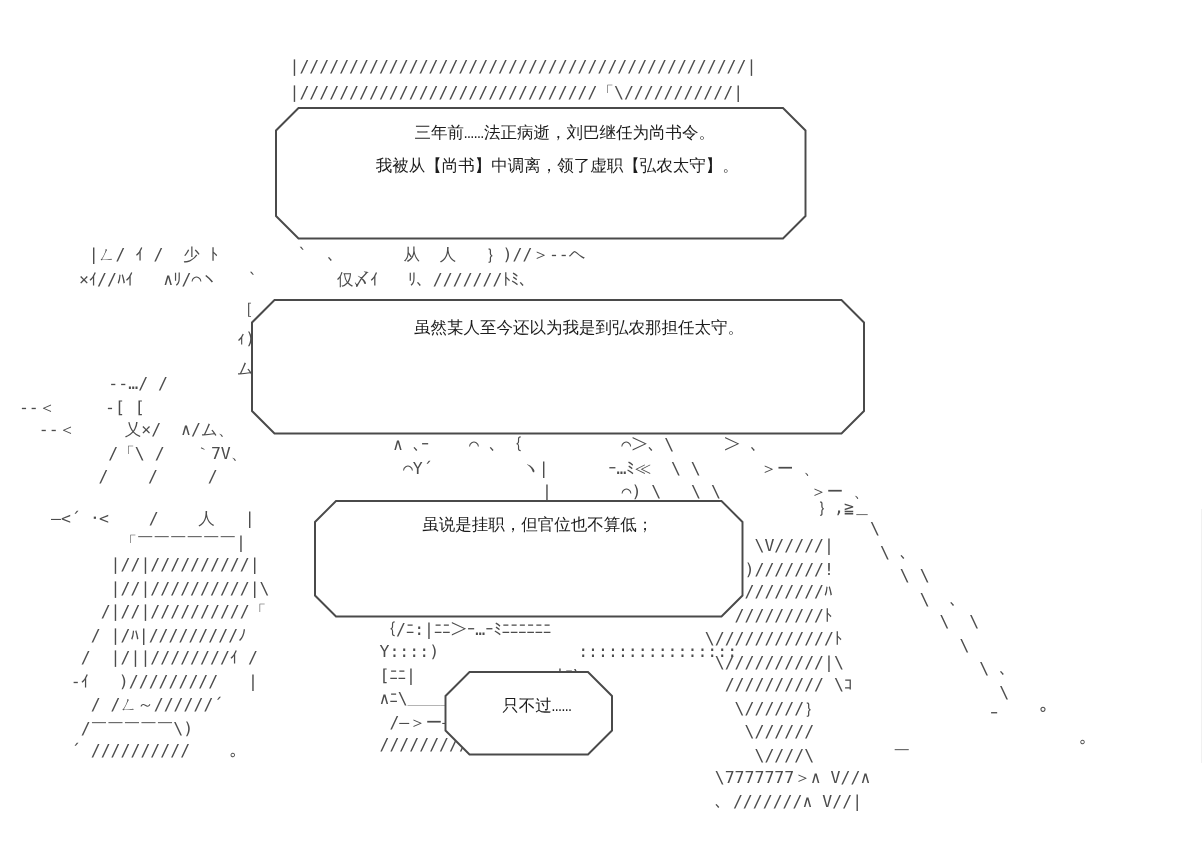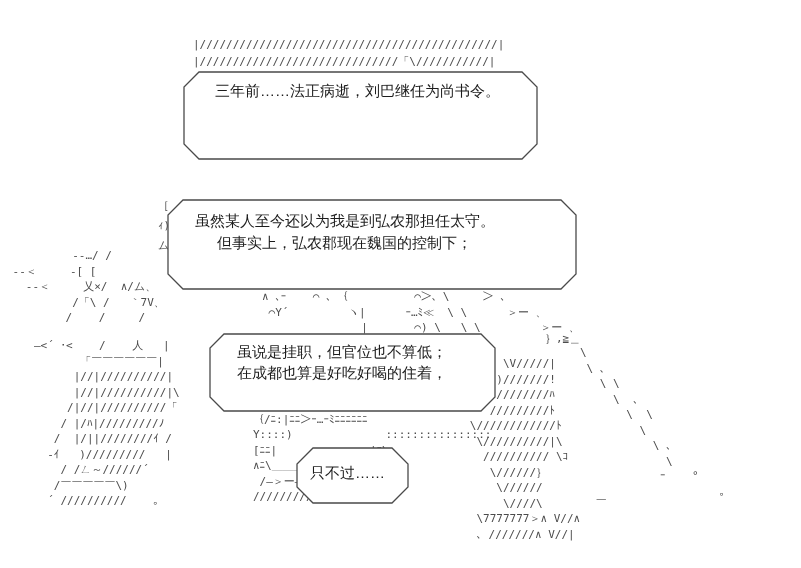--- a/index.html
+++ b/index.html
@@ -10,42 +10,44 @@
   pre.aa{
     position:absolute;margin:0;padding:0;
     font-family:"DejaVu Sans Mono",monospace;
     font-size:11px;line-height:15.5px;color:#4c4c4c;
     white-space:pre;letter-spacing:0px;z-index:1;
   }
   .bubble{position:absolute;z-index:5;}
   .bubble svg{position:absolute;left:0;top:0;}
   .bubble .txt{
     position:relative;z-index:2;
-    font-family:Liberation Sans, sans-serif;
-    color:#1c1c1c;font-size:15px;
+    font-family:Liberation Mono, monospace;
+    color:#1c1c1c;font-size:11px;text-align:center;
   }
   .bubble .line{white-space:nowrap;}
   #bubble1 .txt{padding:9px 0 0 22px;}
   #bubble1 .line{line-height:21.5px;}
   #bubble2 .txt{padding:11px 0 0 18px;}
   #bubble2 .line{line-height:21.5px;}
   #bubble3 .txt{padding:8px 16px 0 28px;}
   #bubble3 .line{line-height:21px;}
   #bubble4 .txt{padding:15px 0 0 14px;}
   #bubble4 .line{line-height:21px;}
   .ind1{padding-left:10px;}
   .ind2{padding-left:32px;}
 </style>
 </head>
 <body>
 
 <div id="scene">
 
   <pre class="aa" style="left:193px;top:36px;line-height:17px;">|/////////////////////////////////////////////|
 |//////////////////////////////「\///////////|</pre>
+  <pre class="aa" style="left:46px;top:161px;line-height:17px;">  |ㄥ/ ｲ /  少 ﾄ        `  、      从  人   ｝)//＞--ヘ
+ ×ｲ//ﾊｲ   ∧ﾘ/⌒ヽ   `        仅〆ｲ   ﾘ、///////ﾄﾐ、</pre>
   <pre class="aa" style="left:158px;top:196px;line-height:20px;">［
 ｨ)
 ム</pre>
   <pre class="aa" style="left:6px;top:248px;">          ‐-…/ /
  --＜     ‐[ [
    --＜     乂×/  ∧/ム、
           /「\ /   ｀7V、
          /    /     /</pre>
   <pre class="aa" style="left:262px;top:289px;">∧ ､ｰ    ⌒ 、｛          ⌒＞、\     ＞ 、
  ⌒Y´         ヽ|      ｰ…ﾐ≪  \ \      ＞ー 、
@@ -91,40 +93,39 @@
              \</pre>
   <pre class="aa" style="left:660px;top:468px;">ｰ    °
          ｡</pre>
 
   <div class="bubble" id="bubble1" style="left:183px;top:71px;width:355px;height:89px;">
     <svg width="355" height="89">
       <polygon points="16,1 339,1 354,16 354,73 339,88 16,88 1,73 1,16" fill="#ffffff" stroke="#4a4a4a" stroke-width="1.3"></polygon>
     </svg>
     <div class="txt">
       <div class="line ind1">三年前……法正病逝，刘巴继任为尚书令。</div>
+      <div class="line">我被从【尚书】中调离，领了虚职【弘农太守】。</div>
     </div>
   </div>
 
   <div class="bubble" id="bubble2" style="left:167px;top:199px;width:410px;height:116px;">
     <svg width="410" height="91">
       <polygon points="16,1 394,1 409,16 409,75 394,90 16,90 1,75 1,16" fill="#ffffff" stroke="#4a4a4a" stroke-width="1.3"></polygon>
     </svg>
     <div class="txt">
       <div class="line ind1">虽然某人至今还以为我是到弘农那担任太守。</div>
-      <div class="line ind2">但事实上，弘农郡现在魏国的控制下；</div>
     </div>
   </div>
 
   <div class="bubble" id="bubble3" style="left:209px;top:333px;width:287px;height:79px;">
     <svg width="287" height="79">
       <polygon points="15,1 272,1 286,15 286,64 272,78 15,78 1,64 1,15" fill="#ffffff" stroke="#4a4a4a" stroke-width="1.3"></polygon>
     </svg>
     <div class="txt">
       <div class="line">虽说是挂职，但官位也不算低；</div>
-      <div class="line">在成都也算是好吃好喝的住着，</div>
     </div>
   </div>
 
   <div class="bubble" id="bubble4" style="left:296px;top:447px;width:110px;height:57px;">
     <svg width="113" height="57">
       <polygon points="17,1 96,1 112,17 112,40 96,56 17,56 1,40 1,17" fill="#ffffff" stroke="#4a4a4a" stroke-width="1.3"></polygon>
     </svg>
     <div class="txt">
       <div class="line">只不过……</div>
     </div>

